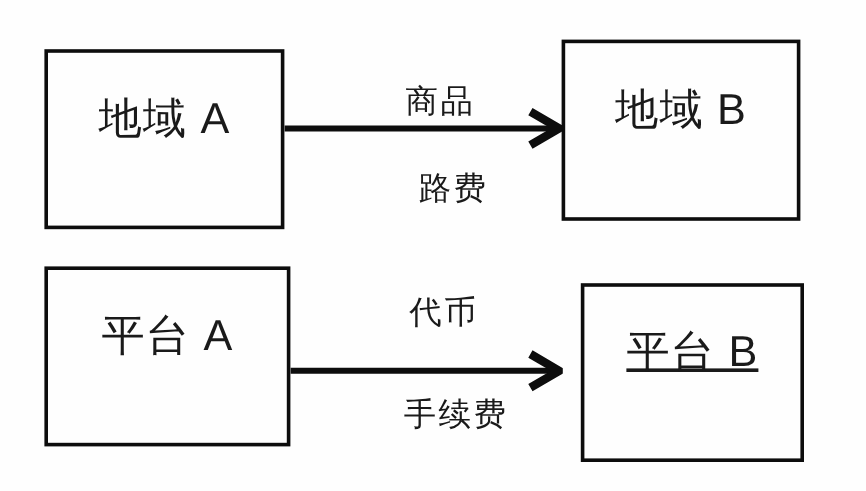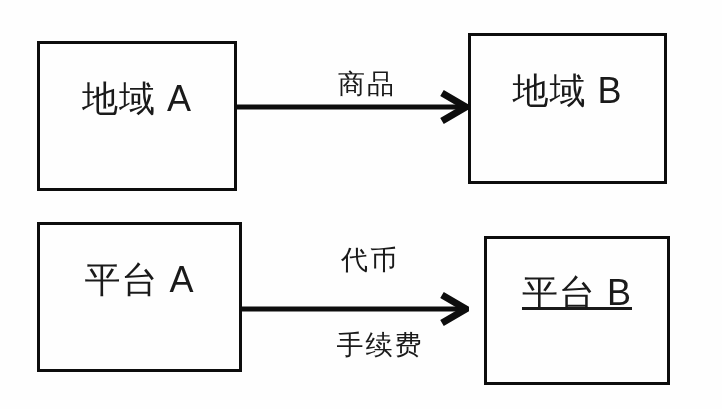--- a/index.html
+++ b/index.html
@@ -63,20 +63,21 @@
     <span class="box-label">地域 B</span>
   </div>
 
   <svg class="arrow" style="left:237px; top:87px;" width="232" height="40" viewBox="0 0 232 40" aria-hidden="true">
     <line x1="0" y1="20" x2="226" y2="20" stroke-width="5"></line>
     <path d="M205,6 L229,20 L205,34" fill="none" stroke-width="7" stroke-linejoin="miter" stroke-linecap="butt"></path>
   </svg>
 
   <div class="arrow-label" style="left:367px; top:84px;">商品</div>
 
+  <div class="arrow-label" style="left:378px; top:157px;">路费</div>
 
   <div class="box" style="left:37px; top:222px; width:205px; height:150px;">
     <span class="box-label">平台 A</span>
   </div>
 
   <div class="box" style="left:484px; top:236px; width:186px; height:149px;text-decoration:underline;">
     <span class="box-label">平台 B</span>
   </div>
 
   <svg class="arrow" style="left:242px; top:289px;" width="227" height="40" viewBox="0 0 227 40" aria-hidden="true">

